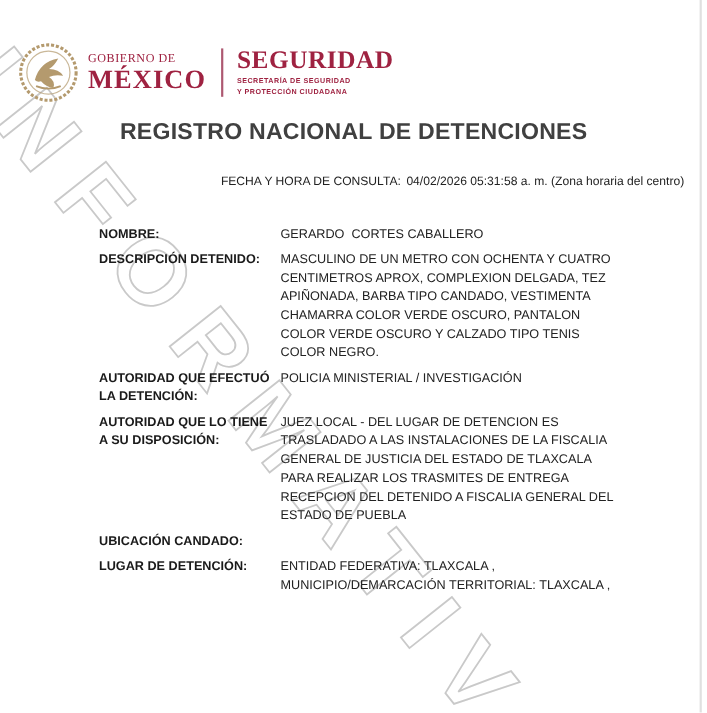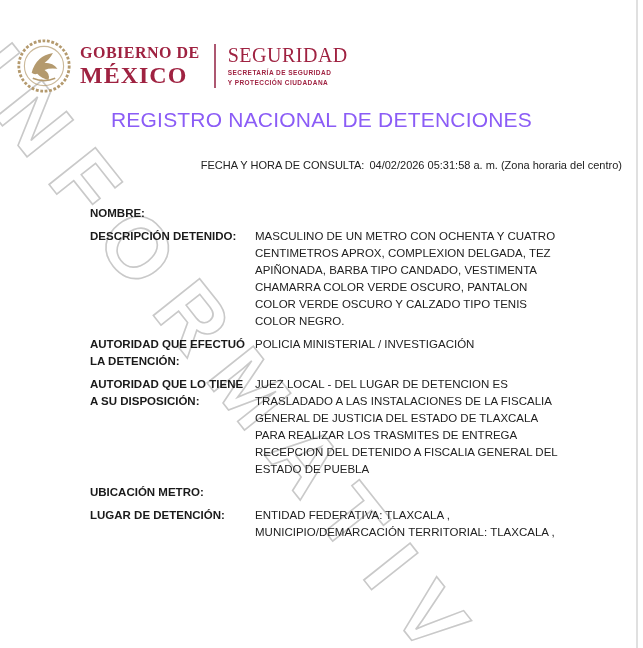--- a/index.html
+++ b/index.html
@@ -39,34 +39,34 @@
     background:#e0e0e0;z-index:2;
   }
   .content{position:relative;z-index:1;}
   
   .header{
     display:flex;align-items:center;
     margin:38px 0 0 14px;
   }
   .coat{width:60px;height:56px;flex:0 0 auto;}
   .brand{margin-left:6px;color:var(--maroon);font-family:"Liberation Serif", serif;line-height:1;}
-  .brand-top{font-size:16px;font-weight:700;letter-spacing:0.5px;}
+  .brand-top{font-size:11px;font-weight:400;letter-spacing:0.5px;}
   .brand-bottom{font-size:24px;font-weight:700;letter-spacing:1px;margin-top:2px;}
   .divider{width:2px;height:44px;background:var(--maroon-light);margin:0 12px 0 14px;}
   .agency{color:var(--maroon);line-height:1;}
-  .agency-name{font-family:"Liberation Serif", serif;font-size:20px;font-weight:400;letter-spacing:0.5px;}
+  .agency-name{font-family:"Liberation Serif", serif;font-size:23px;font-weight:700;letter-spacing:0.5px;}
   .agency-sub{font-family:"Liberation Sans", sans-serif;font-size:6.5px;font-weight:700;letter-spacing:0.45px;margin-top:3px;line-height:1.5;}
   
   .doc-title{
     margin-top:14px;
     text-align:center;
     font-size:21px;
-    font-weight:400;
+    font-weight:700;
     letter-spacing:0.2px;
-    color:#8b5cf6;
+    color:#404040;
   }
   
   .consulta{
     margin-top:27px;
     padding-right:21px;
     text-align:right;
     font-size:11px;
     color:#222;
   }
   .consulta .val{margin-left:5px;}
@@ -122,20 +122,23 @@
 
     <div class="doc-title">REGISTRO NACIONAL DE DETENCIONES</div>
 
     <div class="consulta">
       <span class="lbl">FECHA Y HORA DE CONSULTA:</span><span class="val">04/02/2026 05:31:58 a. m. (Zona horaria del centro)</span>
     </div>
 
     <div class="fields" id="fields">
   <div class="field-row">
     <div class="field-label">NOMBRE:</div>
+    <div class="field-value">
+            <div class="para">GERARDO  CORTES CABALLERO</div>
+          </div>
   </div>
 
 
   <div class="field-row">
     <div class="field-label">DESCRIPCIÓN DETENIDO:</div>
     <div class="field-value">
             <div class="para">MASCULINO DE UN METRO CON OCHENTA Y CUATRO CENTIMETROS APROX, COMPLEXION DELGADA, TEZ APIÑONADA, BARBA TIPO CANDADO, VESTIMENTA CHAMARRA COLOR VERDE OSCURO, PANTALON COLOR VERDE OSCURO Y CALZADO TIPO TENIS COLOR NEGRO.</div>
           </div>
   </div>
 
@@ -147,21 +150,21 @@
   </div>
 
   <div class="field-row">
     <div class="field-label">AUTORIDAD QUE LO TIENE A SU DISPOSICIÓN:</div>
     <div class="field-value">
             <div class="para">JUEZ LOCAL - DEL LUGAR DE DETENCION ES TRASLADADO A LAS INSTALACIONES DE LA FISCALIA GENERAL DE JUSTICIA DEL ESTADO DE TLAXCALA PARA REALIZAR LOS TRASMITES DE ENTREGA RECEPCION DEL DETENIDO A FISCALIA GENERAL DEL ESTADO DE PUEBLA</div>
           </div>
   </div>
 
   <div class="field-row">
-    <div class="field-label">UBICACIÓN METRO:</div>
+    <div class="field-label">UBICACIÓN CANDADO:</div>
     <div class="field-value">
           </div>
   </div>
 
   <div class="field-row">
     <div class="field-label">LUGAR DE DETENCIÓN:</div>
     <div class="field-value">
             <div class="para">ENTIDAD FEDERATIVA: TLAXCALA , MUNICIPIO/DEMARCACIÓN TERRITORIAL: TLAXCALA ,</div>
           </div>
   </div>

